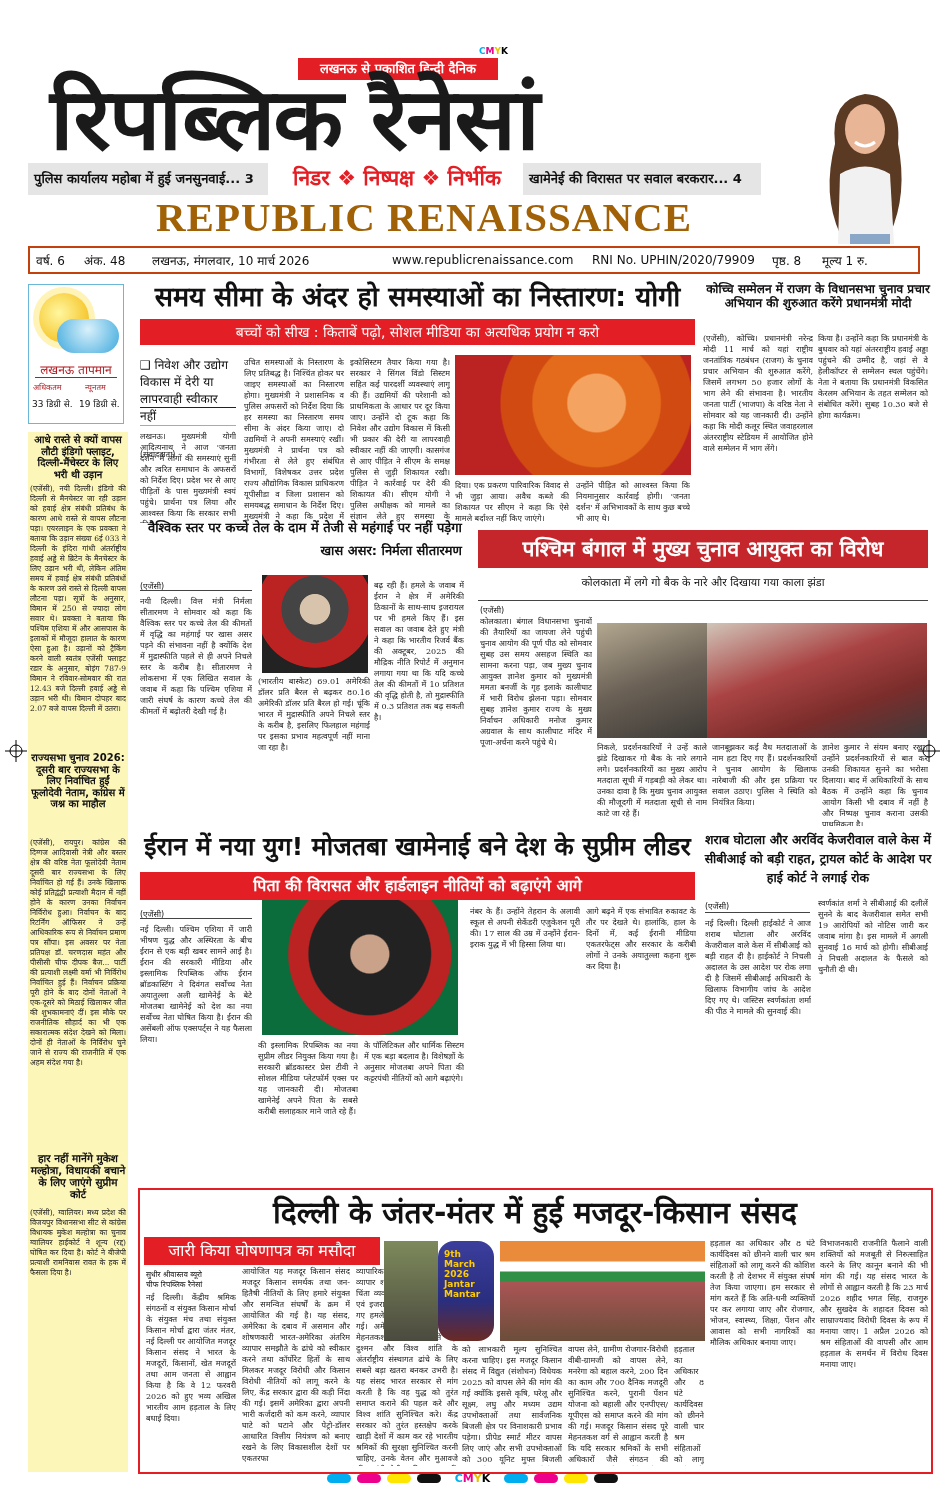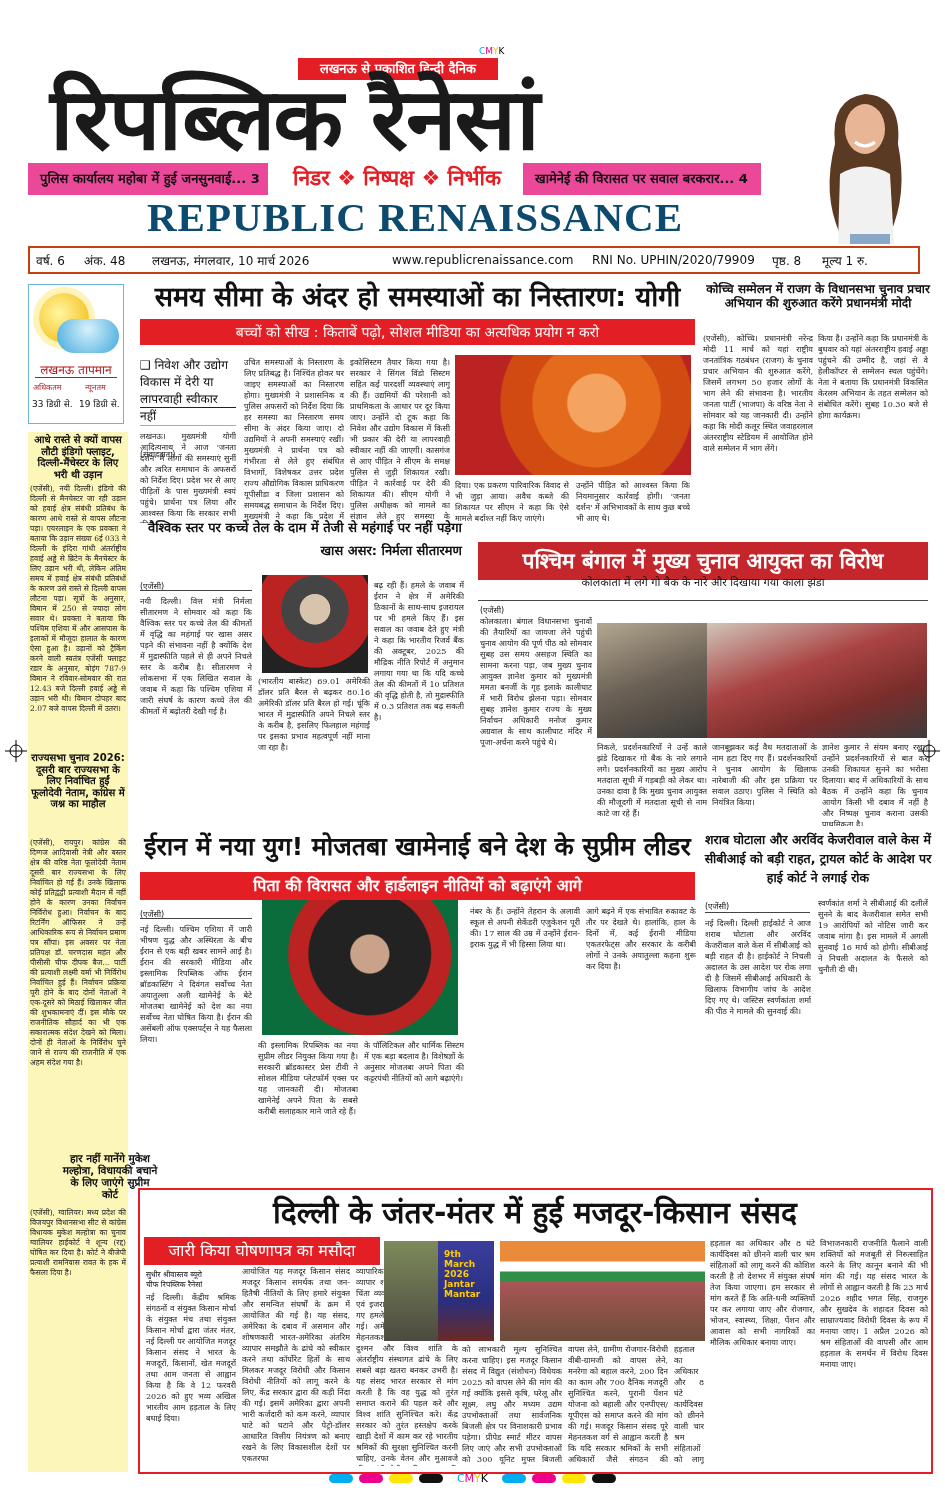--- a/index.html
+++ b/index.html
@@ -2,29 +2,29 @@
 <html><head>
 <meta charset="utf-8">
 <style>
   * { box-sizing: border-box; margin: 0; padding: 0; }
   html, body { width: 945px; height: 1493px; background: #fff; overflow: hidden; }
   body { font-family: "DejaVu Sans", sans-serif; color: #111; position: relative; }
 
   .abs { position: absolute; }
 
   
-  .cmyk { font-size: 9px; font-weight: normal; letter-spacing: 0; }
+  .cmyk { font-size: 9px; font-weight: bold; letter-spacing: 0; }
   .cmyk .c { color: #00aeef; } .cmyk .m { color: #ec008c; } .cmyk .y { color: #e6c300; } .cmyk .k { color: #000; }
   .tagline-top { left: 298px; top: 58px; width: 200px; height: 22px; background: #e31e24; color: #fff; font-size: 13px; font-weight: bold; text-align: center; line-height: 22px; }
   .hindi-title { left: 50px; top: 74px; width: 700px; height: 90px; font-size: 86px; font-weight: 900; line-height: 90px; letter-spacing: -2px; color: #1a1a1a; font-family: "DejaVu Sans", sans-serif; transform: scaleX(1.06); transform-origin: left; }
-  .teaser { background: #ec4899; height: 32px; font-size: 13px; font-weight: bold; line-height: 32px; padding-left: 12px; }
+  .teaser { background: #e5e5e5; height: 32px; font-size: 13px; font-weight: bold; line-height: 32px; padding-left: 6px; }
   .teaser-left { left: 28px; top: 163px; width: 240px; }
   .teaser-right { left: 523px; top: 163px; width: 238px; }
   .motto { left: 272px; top: 160px; width: 250px; height: 36px; color: #e31e24; font-size: 21px; font-weight: bold; line-height: 36px; text-align: center; }
-  .en-title { left: 95px; top: 196px; width: 640px; height: 42px; color: #0c4a6e; font-family: "Liberation Serif", serif; font-size: 41px; font-weight: bold; text-align: center; line-height: 42px; letter-spacing: 1px; }
+  .en-title { left: 104px; top: 196px; width: 640px; height: 42px; color: #a16207; font-family: "Liberation Serif", serif; font-size: 41px; font-weight: bold; text-align: center; line-height: 42px; letter-spacing: 1px; }
   .model { left: 810px; top: 84px; width: 110px; height: 160px; }
 
   .infobar { left: 28px; top: 246px; width: 892px; height: 28px; border: 2px solid #c2410c; display: flex; align-items: center; font-size: 12px; padding: 0 6px; }
   .infobar span { white-space: nowrap; }
 
   
   .text { font-size: 8px; line-height: 11px; text-align: justify; color: #222; overflow: hidden; font-family: "DejaVu Serif", serif; }
   .hl { font-weight: bold; color: #111; line-height: 1.15; }
   .redbar { background: #e31e24; color: #fff; font-weight: bold; text-align: center; }
 
@@ -93,21 +93,21 @@
   <div class="w-lbl" style="left:56px">न्यूनतम</div>
   <div class="w-val" style="left:3px">33 डिग्री से.</div>
   <div class="w-val" style="left:50px">19 डिग्री से.</div>
 </div>
 
 <div class="abs yellowcol" style="left:28px;top:432px;width:100px;height:1040px;"></div>
 <div class="abs hl" style="left:30px;top:434px;width:96px;font-size:10px;text-align:center;">आधे रास्ते से क्यों वापस लौटी इंडिगो फ्लाइट, दिल्ली-मैंचेस्टर के लिए भरी थी उड़ान</div>
 <div class="abs text" style="left:30px;top:484px;width:96px;height:264px;font-size:7.5px;line-height:10px;">(एजेंसी), नयी दिल्ली। इंडिगो की दिल्ली से मैनचेस्टर जा रही उड़ान को हवाई क्षेत्र संबंधी प्रतिबंध के कारण आधे रास्ते से वापस लौटना पड़ा। एयरलाइन के एक प्रवक्ता ने बताया कि उड़ान संख्या 6ई 033 ने दिल्ली के इंदिरा गांधी अंतर्राष्ट्रीय हवाई अड्डे से ब्रिटेन के मैनचेस्टर के लिए उड़ान भरी थी, लेकिन अंतिम समय में हवाई क्षेत्र संबंधी प्रतिबंधों के कारण उसे रास्ते से दिल्ली वापस लौटना पड़ा। सूत्रों के अनुसार, विमान में 250 से ज्यादा लोग सवार थे। प्रवक्ता ने बताया कि पश्चिम एशिया में और आसपास के इलाकों में मौजूदा हालात के कारण ऐसा हुआ है। उड़ानों को ट्रैकिंग करने वाली स्वतंत्र एजेंसी फ्लाइट रडार के अनुसार, बोइंग 787-9 विमान ने रविवार-सोमवार की रात 12.43 बजे दिल्ली हवाई अड्डे से उड़ान भरी थी। विमान दोपहर बाद 2.07 बजे वापस दिल्ली में उतरा।</div>
 <div class="abs hl" style="left:30px;top:752px;width:96px;font-size:10px;text-align:center;">राज्यसभा चुनाव 2026: दूसरी बार राज्यसभा के लिए निर्वाचित हुईं फूलोदेवी नेताम, कांग्रेस में जश्न का माहौल</div>
 <div class="abs text" style="left:30px;top:838px;width:96px;height:310px;font-size:7.5px;line-height:10px;">(एजेंसी), रायपुर। कांग्रेस की दिग्गज आदिवासी नेत्री और बस्तर क्षेत्र की वरिष्ठ नेता फूलोदेवी नेताम दूसरी बार राज्यसभा के लिए निर्वाचित हो गई हैं। उनके खिलाफ कोई प्रतिद्वंद्वी प्रत्याशी मैदान में नहीं होने के कारण उनका निर्वाचन निर्विरोध हुआ। निर्वाचन के बाद रिटर्निंग ऑफिसर ने उन्हें आधिकारिक रूप से निर्वाचन प्रमाण पत्र सौंपा। इस अवसर पर नेता प्रतिपक्ष डॉ. चरणदास महंत और पीसीसी चीफ दीपक बैज... पार्टी की प्रत्याशी लक्ष्मी वर्मा भी निर्विरोध निर्वाचित हुई हैं। निर्वाचन प्रक्रिया पूरी होने के बाद दोनों नेताओं ने एक-दूसरे को मिठाई खिलाकर जीत की शुभकामनाएं दीं। इस मौके पर राजनीतिक सौहार्द का भी एक सकारात्मक संदेश देखने को मिला। दोनों ही नेताओं के निर्विरोध चुने जाने से राज्य की राजनीति में एक अहम संदेश गया है।</div>
-<div class="abs hl" style="left:30px;top:1152px;width:96px;font-size:10.5px;text-align:center;margin-left:32px;">हार नहीं मानेंगे मुकेश मल्होत्रा, विधायकी बचाने के लिए जाएंगे सुप्रीम कोर्ट</div>
+<div class="abs hl" style="left:30px;top:1152px;width:96px;font-size:10.5px;text-align:center;">हार नहीं मानेंगे मुकेश मल्होत्रा, विधायकी बचाने के लिए जाएंगे सुप्रीम कोर्ट</div>
 <div class="abs text" style="left:30px;top:1208px;width:96px;height:260px;font-size:7.5px;line-height:10px;">(एजेंसी), ग्वालियर। मध्य प्रदेश की विजयपुर विधानसभा सीट से कांग्रेस विधायक मुकेश मल्होत्रा का चुनाव ग्वालियर हाईकोर्ट ने शून्य (रद्द) घोषित कर दिया है। कोर्ट ने बीजेपी प्रत्याशी रामनिवास रावत के हक में फैसला दिया है।</div>
 
 <div class="abs" style="left:5px;top:740px;">
   <svg width="22" height="22">
       <circle cx="11" cy="11" r="6" fill="none" stroke="#000"></circle>
       <line x1="0" y1="11" x2="22" y2="11" stroke="#000"></line>
       <line x1="11" y1="0" x2="11" y2="22" stroke="#000"></line>
     </svg>
 </div>
 <div class="abs" style="left:918px;top:740px;">
@@ -136,21 +136,21 @@
 <div class="abs text" style="left:818px;top:333px;width:110px;height:190px;">किया है। उन्होंने कहा कि प्रधानमंत्री के बुधवार को यहां अंतरराष्ट्रीय हवाई अड्डा पहुंचने की उम्मीद है, जहां से वे हेलीकॉप्टर से सम्मेलन स्थल पहुंचेंगे। नेता ने बताया कि प्रधानमंत्री विकसित केरलम अभियान के तहत सम्मेलन को संबोधित करेंगे। सुबह 10.30 बजे से होगा कार्यक्रम।</div>
 
 <div class="abs hl" style="left:140px;top:516px;width:322px;font-size:13px;text-align:right;line-height:23px;">वैश्विक स्तर पर कच्चे तेल के दाम में तेजी से महंगाई पर नहीं पड़ेगा खास असर: निर्मला सीतारमण</div>
 <div class="abs" style="left:140px;top:580px;font-size:8px;">(एजेंसी)</div>
 <div class="abs" style="left:140px;top:590px;width:112px;height:1px;background:#444;"></div>
 <div class="abs text" style="left:140px;top:596px;width:112px;height:230px;">नयी दिल्ली। वित्त मंत्री निर्मला सीतारमण ने सोमवार को कहा कि वैश्विक स्तर पर कच्चे तेल की कीमतों में वृद्धि का महंगाई पर खास असर पड़ने की संभावना नहीं है क्योंकि देश में मुद्रास्फीति पहले से ही अपने निचले स्तर के करीब है। सीतारमण ने लोकसभा में एक लिखित सवाल के जवाब में कहा कि पश्चिम एशिया में जारी संघर्ष के कारण कच्चे तेल की कीमतों में बढ़ोतरी देखी गई है।</div>
 <div class="abs photo-fm"></div>
 <div class="abs text" style="left:258px;top:676px;width:112px;height:150px;">(भारतीय बास्केट) 69.01 अमेरिकी डॉलर प्रति बैरल से बढ़कर 80.16 अमेरिकी डॉलर प्रति बैरल हो गई। चूंकि भारत में मुद्रास्फीति अपने निचले स्तर के करीब है, इसलिए फिलहाल महंगाई पर इसका प्रभाव महत्वपूर्ण नहीं माना जा रहा है।</div>
 <div class="abs text" style="left:374px;top:580px;width:90px;height:246px;">बढ़ रही हैं। हमले के जवाब में ईरान ने क्षेत्र में अमेरिकी ठिकानों के साथ-साथ इजरायल पर भी हमले किए हैं। इस सवाल का जवाब देते हुए मंत्री ने कहा कि भारतीय रिजर्व बैंक की अक्टूबर, 2025 की मौद्रिक नीति रिपोर्ट में अनुमान लगाया गया था कि यदि कच्चे तेल की कीमतों में 10 प्रतिशत की वृद्धि होती है, तो मुद्रास्फीति में 0.3 प्रतिशत तक बढ़ सकती है।</div>
 
-<div class="abs redbar" style="left:478px;top:530px;width:450px;height:38px;font-size:21px;line-height:38px;background:#c4262b;margin-top:12px;">पश्चिम बंगाल में मुख्य चुनाव आयुक्त का विरोध</div>
+<div class="abs redbar" style="left:478px;top:530px;width:450px;height:38px;font-size:21px;line-height:38px;background:#c4262b;">पश्चिम बंगाल में मुख्य चुनाव आयुक्त का विरोध</div>
 <div class="abs" style="left:478px;top:574px;width:450px;font-size:11px;text-align:center;">कोलकाता में लगे गो बैक के नारे और दिखाया गया काला झंडा</div>
 <div class="abs" style="left:478px;top:600px;width:450px;height:1px;background:#444;"></div>
 <div class="abs" style="left:480px;top:604px;font-size:8px;">(एजेंसी)</div>
 <div class="abs text" style="left:480px;top:616px;width:112px;height:210px;">कोलकाता। बंगाल विधानसभा चुनावों की तैयारियों का जायजा लेने पहुंची चुनाव आयोग की पूर्ण पीठ को सोमवार सुबह उस समय असहज स्थिति का सामना करना पड़ा, जब मुख्य चुनाव आयुक्त ज्ञानेश कुमार को मुख्यमंत्री ममता बनर्जी के गृह इलाके कालीघाट में भारी विरोध झेलना पड़ा। सोमवार सुबह ज्ञानेश कुमार राज्य के मुख्य निर्वाचन अधिकारी मनोज कुमार अग्रवाल के साथ कालीघाट मंदिर में पूजा-अर्चना करने पहुंचे थे।</div>
 <div class="abs photo-wb1"></div>
 <div class="abs photo-wb2"></div>
 <div class="abs text" style="left:597px;top:742px;width:110px;height:84px;">निकले, प्रदर्शनकारियों ने उन्हें काले झंडे दिखाकर गो बैक के नारे लगाने लगे। प्रदर्शनकारियों का मुख्य आरोप मतदाता सूची में गड़बड़ी को लेकर था। उनका दावा है कि मुख्य चुनाव आयुक्त की मौजूदगी में मतदाता सूची से नाम काटे जा रहे हैं।</div>
 <div class="abs text" style="left:712px;top:742px;width:105px;height:84px;">जानबूझकर कई वैध मतदाताओं के नाम हटा दिए गए हैं। प्रदर्शनकारियों ने चुनाव आयोग के खिलाफ नारेबाजी की और इस प्रक्रिया पर सवाल उठाए। पुलिस ने स्थिति को नियंत्रित किया।</div>
 <div class="abs text" style="left:822px;top:742px;width:106px;height:84px;">ज्ञानेश कुमार ने संयम बनाए रखा। उन्होंने प्रदर्शनकारियों से बात कर उनकी शिकायत सुनने का भरोसा दिलाया। बाद में अधिकारियों के साथ बैठक में उन्होंने कहा कि चुनाव आयोग किसी भी दबाव में नहीं है और निष्पक्ष चुनाव कराना उसकी प्राथमिकता है।</div>
 
@@ -172,21 +172,21 @@
 <div class="abs text" style="left:818px;top:898px;width:110px;height:286px;">स्वर्णकांत शर्मा ने सीबीआई की दलीलें सुनने के बाद केजरीवाल समेत सभी 19 आरोपियों को नोटिस जारी कर जवाब मांगा है। इस मामले में अगली सुनवाई 16 मार्च को होगी। सीबीआई ने निचली अदालत के फैसले को चुनौती दी थी।</div>
 
 <div class="abs box-border" style="left:138px;top:1188px;width:795px;height:286px;"></div>
 <div class="abs hl" style="left:140px;top:1196px;width:790px;font-size:30px;text-align:center;">दिल्ली के जंतर-मंतर में हुई मजदूर-किसान संसद</div>
 <div class="abs redbar" style="left:144px;top:1237px;width:236px;height:28px;font-size:16px;line-height:28px;font-weight:normal;">जारी किया घोषणापत्र का मसौदा</div>
 <div class="abs" style="left:146px;top:1270px;width:70px;font-size:7.5px;line-height:10px;">सुधीर श्रीवास्तव ब्यूरो चीफ रिपब्लिक रैनेसां</div>
 <div class="abs text" style="left:146px;top:1292px;width:90px;height:175px;">नई दिल्ली। केंद्रीय श्रमिक संगठनों व संयुक्त किसान मोर्चा के संयुक्त मंच तथा संयुक्त किसान मोर्चा द्वारा जंतर मंतर, नई दिल्ली पर आयोजित मजदूर किसान संसद ने भारत के मजदूरों, किसानों, खेत मजदूरों तथा आम जनता से आह्वान किया है कि वे 12 फरवरी 2026 को हुए भव्य अखिल भारतीय आम हड़ताल के लिए बधाई दिया।</div>
 <div class="abs text" style="left:242px;top:1266px;width:108px;height:200px;">आयोजित यह मजदूर किसान संसद मजदूर किसान समर्थक तथा जन-हितैषी नीतियों के लिए हमारे संयुक्त और समन्वित संघर्षों के क्रम में आयोजित की गई है। यह संसद, अमेरिका के दबाव में असमान और शोषणकारी भारत-अमेरिका अंतरिम व्यापार समझौते के ढांचे को स्वीकार करने तथा कॉर्पोरेट हितों के साथ मिलकर मजदूर विरोधी और किसान विरोधी नीतियों को लागू करने के लिए, केंद्र सरकार द्वारा की कड़ी निंदा की गई। इसमें अमेरिका द्वारा अपनी भारी कर्जदारी को कम करने, व्यापार घाटे को घटाने और पेट्रो-डॉलर आधारित वित्तीय नियंत्रण को बनाए रखने के लिए विकासशील देशों पर एकतरफा</div>
 <div class="abs text" style="left:356px;top:1266px;width:102px;height:200px;">व्यापारिक शुल्क और शोषणकारी व्यापार शर्तें थोपे जाने का, गहरी चिंता व्यक्त की गई और अमेरिका एवं इजराइल द्वारा ईरान पर किए गए हमले की कड़ी निंदा भी की गई। अमेरिकी सरकार विश्व के मेहनतकश लोगों की सबसे बड़ी दुश्मन और विश्व शांति के अंतर्राष्ट्रीय संस्थागत ढांचे के लिए सबसे बड़ा खतरा बनकर उभरी है। यह संसद भारत सरकार से मांग करती है कि वह युद्ध को तुरंत समाप्त कराने की पहल करे और विश्व शांति सुनिश्चित करे। केंद्र सरकार को तुरंत हस्तक्षेप करके खाड़ी देशों में काम कर रहे भारतीय श्रमिकों की सुरक्षा सुनिश्चित करनी चाहिए, उनके वेतन और मुआवजे की गारंटी देनी चाहिए तथा कृषि निर्यात के लिए विशेष मुआवजा देकर किसानों</div>
 <div class="abs photo-jm1" style="left:384px;top:1241px;width:54px;"></div>
-<div class="abs photo-jm2" style="left:438px;top:1241px;width:56px;">
+<div class="abs photo-jm2" style="left:438px;top:1241px;width:56px;border-radius:16px;">
   <div style="position:absolute;left:6px;top:8px;color:#ffcc00;font-size:9px;font-weight:bold;line-height:10px;width:50px;">9th March 2026 Jantar Mantar</div>
 </div>
 <div class="abs photo-jm3" style="left:500px;top:1241px;width:205px;"></div>
 <div class="abs text" style="left:462px;top:1344px;width:100px;height:122px;">को लाभकारी मूल्य सुनिश्चित करना चाहिए। इस मजदूर किसान संसद में विद्युत (संशोधन) विधेयक 2025 को वापस लेने की मांग की गई क्योंकि इससे कृषि, घरेलू और सूक्ष्म, लघु और मध्यम उद्यम उपभोक्ताओं तथा सार्वजनिक बिजली क्षेत्र पर विनाशकारी प्रभाव पड़ेगा। प्रीपेड स्मार्ट मीटर वापस लिए जाएं और सभी उपभोक्ताओं को 300 यूनिट मुफ्त बिजली प्रदान की जाए। नया बीज विधेयक 2025 को</div>
 <div class="abs text" style="left:568px;top:1344px;width:100px;height:122px;">वापस लेने, ग्रामीण रोजगार-विरोधी वीबी-ग्रामजी को वापस लेने, मनरेगा को बहाल करने, 200 दिन का काम और 700 दैनिक मजदूरी सुनिश्चित करने, पुरानी पेंशन योजना को बहाली और एनपीएस/यूपीएस को समाप्त करने की मांग की गई। मजदूर किसान संसद पूरे मेहनतकश वर्ग से आह्वान करती है कि यदि सरकार श्रमिकों के सभी अधिकारों जैसे संगठन की स्वतंत्रता, सामूहिक सौदेबाजी का अधिकार,</div>
 <div class="abs text" style="left:674px;top:1344px;width:30px;height:122px;">हड़ताल का अधिकार और 8 घंटे कार्यदिवस को छीनने वाली चार श्रम संहिताओं को लागू करने की कोशिश करती है तो देशभर में संयुक्त संघर्ष तेज किया जाएगा। हम सरकार से मांग करते हैं कि अति-धनी व्यक्तियों पर कर लगाया जाए और रोजगार, भोजन, स्वास्थ्य, शिक्षा, पेंशन और आवास को सभी नागरिकों का मौलिक अधिकार बनाया जाए।</div>
 <div class="abs text" style="left:710px;top:1238px;width:105px;height:230px;">हड़ताल का अधिकार और 8 घंटे कार्यदिवस को छीनने वाली चार श्रम संहिताओं को लागू करने की कोशिश करती है तो देशभर में संयुक्त संघर्ष तेज किया जाएगा। हम सरकार से मांग करते हैं कि अति-धनी व्यक्तियों पर कर लगाया जाए और रोजगार, भोजन, स्वास्थ्य, शिक्षा, पेंशन और आवास को सभी नागरिकों का मौलिक अधिकार बनाया जाए।</div>
 <div class="abs text" style="left:820px;top:1238px;width:108px;height:230px;">विभाजनकारी राजनीति फैलाने वाली शक्तियों को मजबूती से निरुत्साहित करने के लिए कानून बनाने की भी मांग की गई। यह संसद भारत के लोगों से आह्वान करती है कि 23 मार्च 2026 शहीद भगत सिंह, राजगुरु और सुखदेव के शहादत दिवस को साम्राज्यवाद विरोधी दिवस के रूप में मनाया जाए। 1 अप्रैल 2026 को श्रम संहिताओं की वापसी और आम हड़ताल के समर्थन में विरोध दिवस मनाया जाए।</div>
 
 <div class="abs cmyk-strip">

